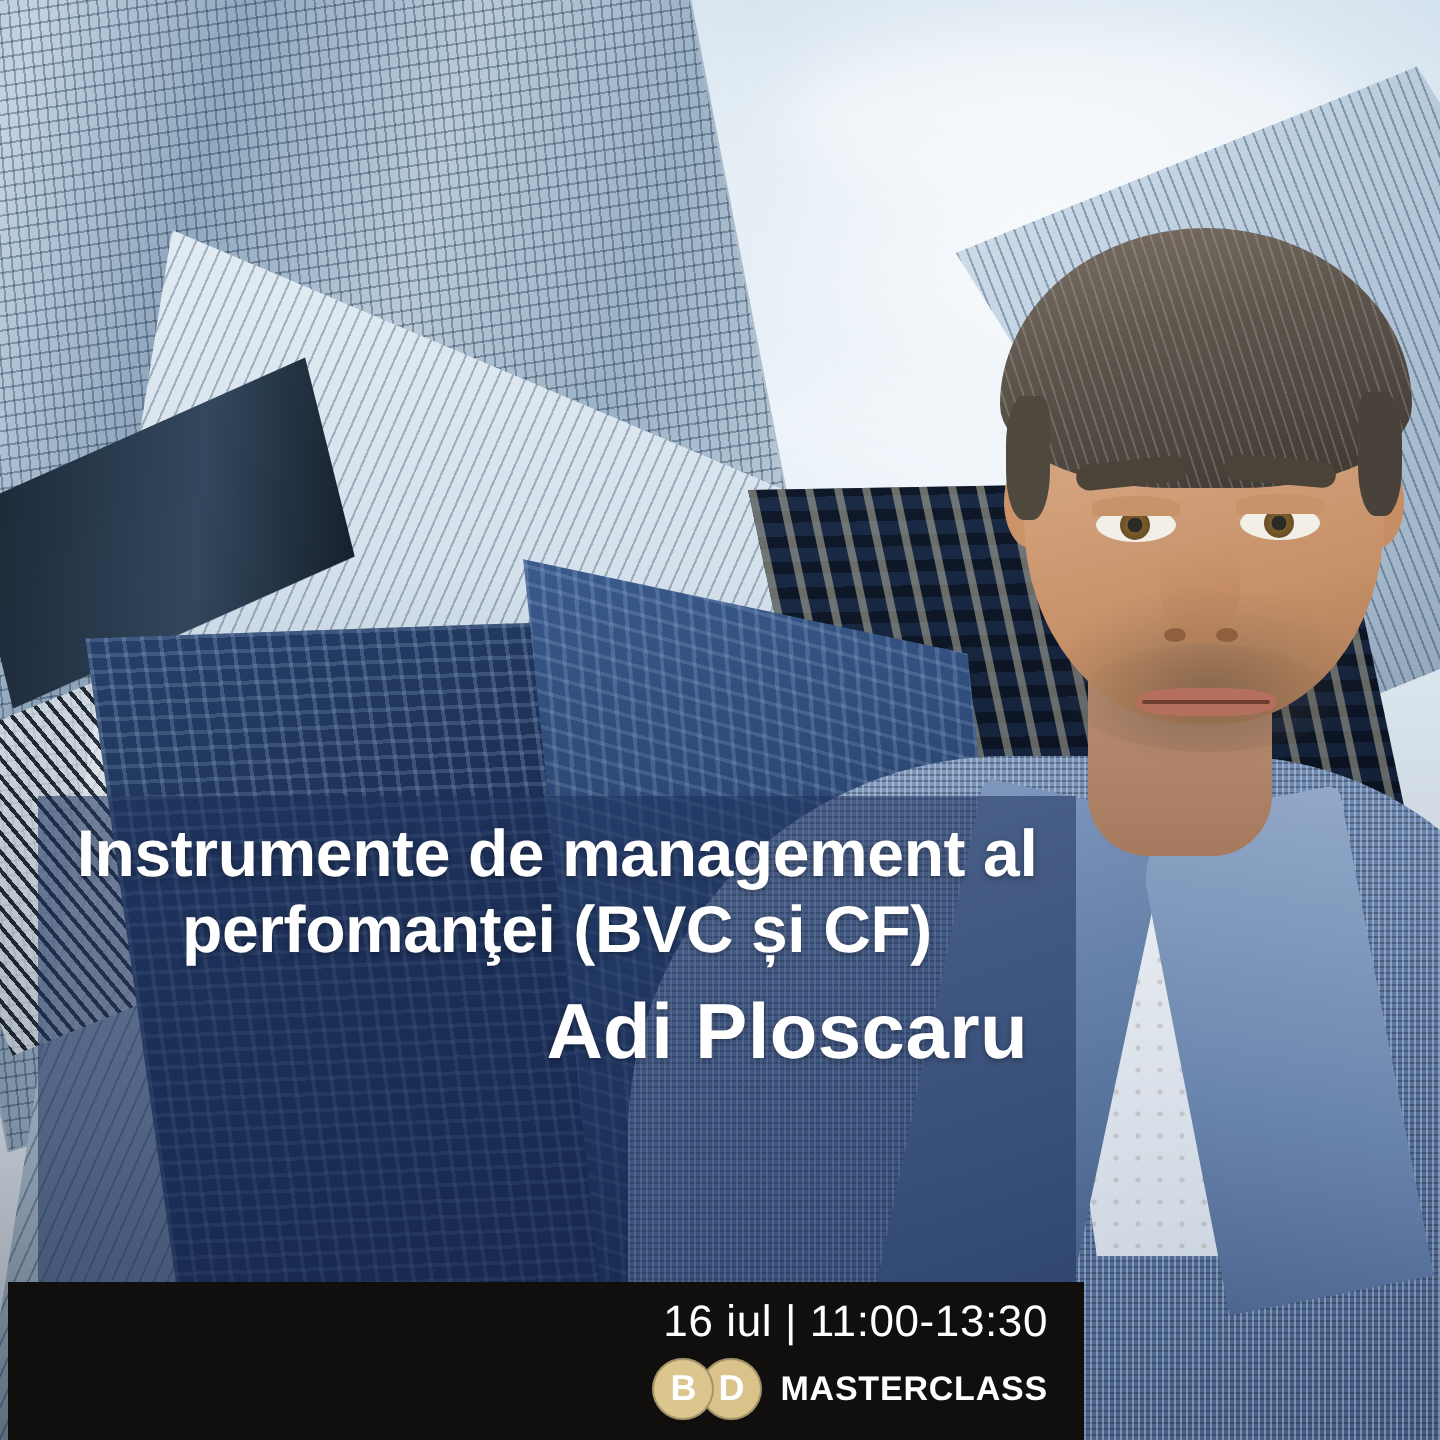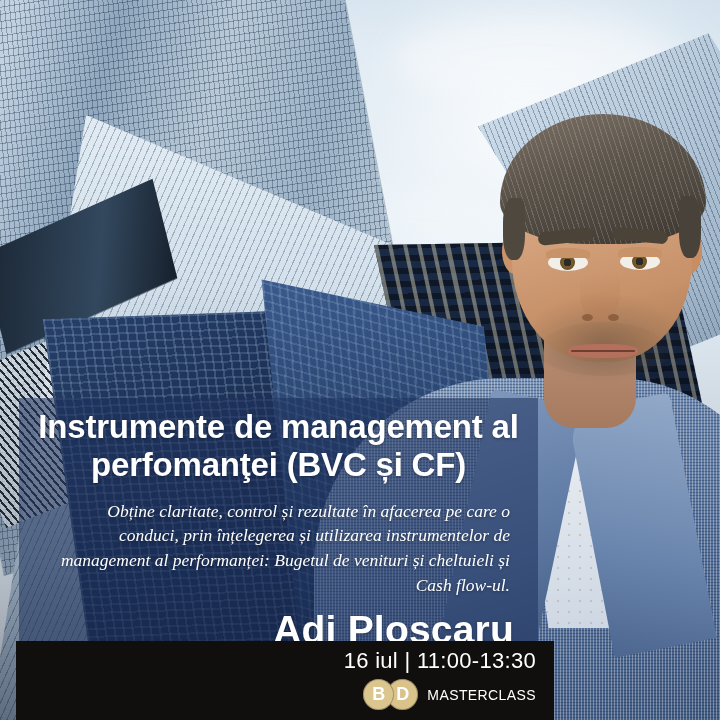--- a/index.html
+++ b/index.html
@@ -244,21 +244,21 @@
     font-family:"Liberation Sans",sans-serif;
     font-weight:700;
     font-size:39px;
     text-align:right;
     letter-spacing:.2px;
     text-shadow:0 1px 3px rgba(0,0,0,.35);
   }
 
   
   .footer{
-    position:absolute;left:16px;top:641px;width:538px;height:79px;
+    position:absolute;left:4px;top:641px;width:538px;height:79px;
     background:#100f0d;
     box-sizing:border-box;
     padding:0 18px 0 0;
     display:flex;
     flex-direction:column;
     align-items:flex-end;
     justify-content:flex-start;
   }
   .datetime{
     color:#ffffff;
@@ -279,22 +279,22 @@
     color:#ffffff;
     font-family:"Liberation Sans",sans-serif;
     font-weight:700;font-size:18px;
     box-shadow:0 0 0 1px rgba(0,0,0,.25) inset;
   }
   .badge-b{position:relative;z-index:2;}
   .badge-d{position:relative;margin-left:-7px;z-index:1;background:#d9c38a;}
   .brand-word{
     color:#ffffff;
     font-family:"Liberation Sans",sans-serif;
-    font-weight:400;
-    font-size:14px;
+    font-weight:700;
+    font-size:17px;
     letter-spacing:.4px;
     margin-left:9px;
   }
 </style>
 </head>
 <body>
 
 <div class="poster">
 
   <div class="sky">
@@ -339,21 +339,20 @@
     <div class="lid-l"></div>
     <div class="lid-r"></div>
     <div class="nose"></div>
     <div class="nostril-l"></div>
     <div class="nostril-r"></div>
     <div class="mouth"></div>
   </div>
 
   <div class="panel">
     <h1 class="title">Instrumente de management al perfomanţei (BVC și CF)</h1>
-    <p class="subtitle">Obține claritate, control și rezultate în afacerea pe care o conduci, prin înțelegerea și utilizarea instrumentelor de management al performanței: Bugetul de venituri și cheltuieli și Cash flow-ul.</p>
     <div class="speaker">Adi Ploscaru</div>
   </div>
 
   <div class="footer">
     <div class="datetime">16 iul | 11:00-13:30</div>
     <div class="brand">
       <div class="badge badge-b">B</div>
       <div class="badge badge-d">D</div>
       <div class="brand-word">MASTERCLASS</div>
     </div>

